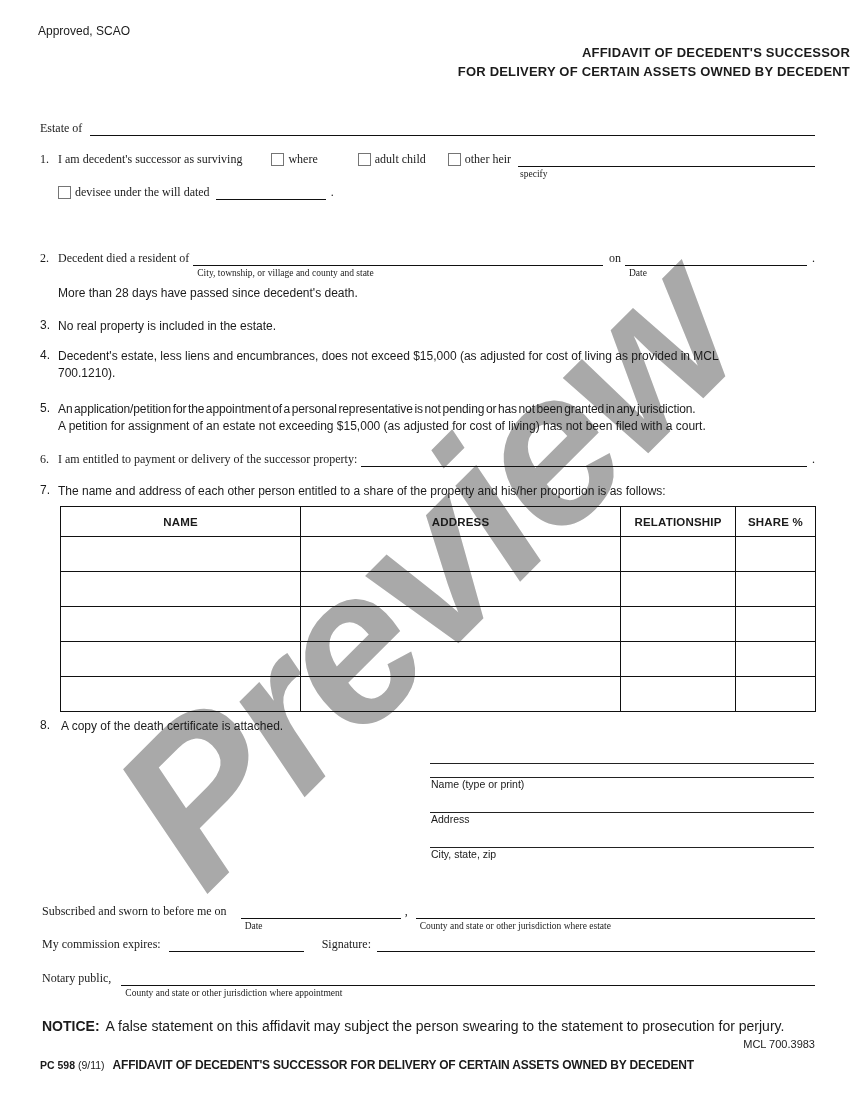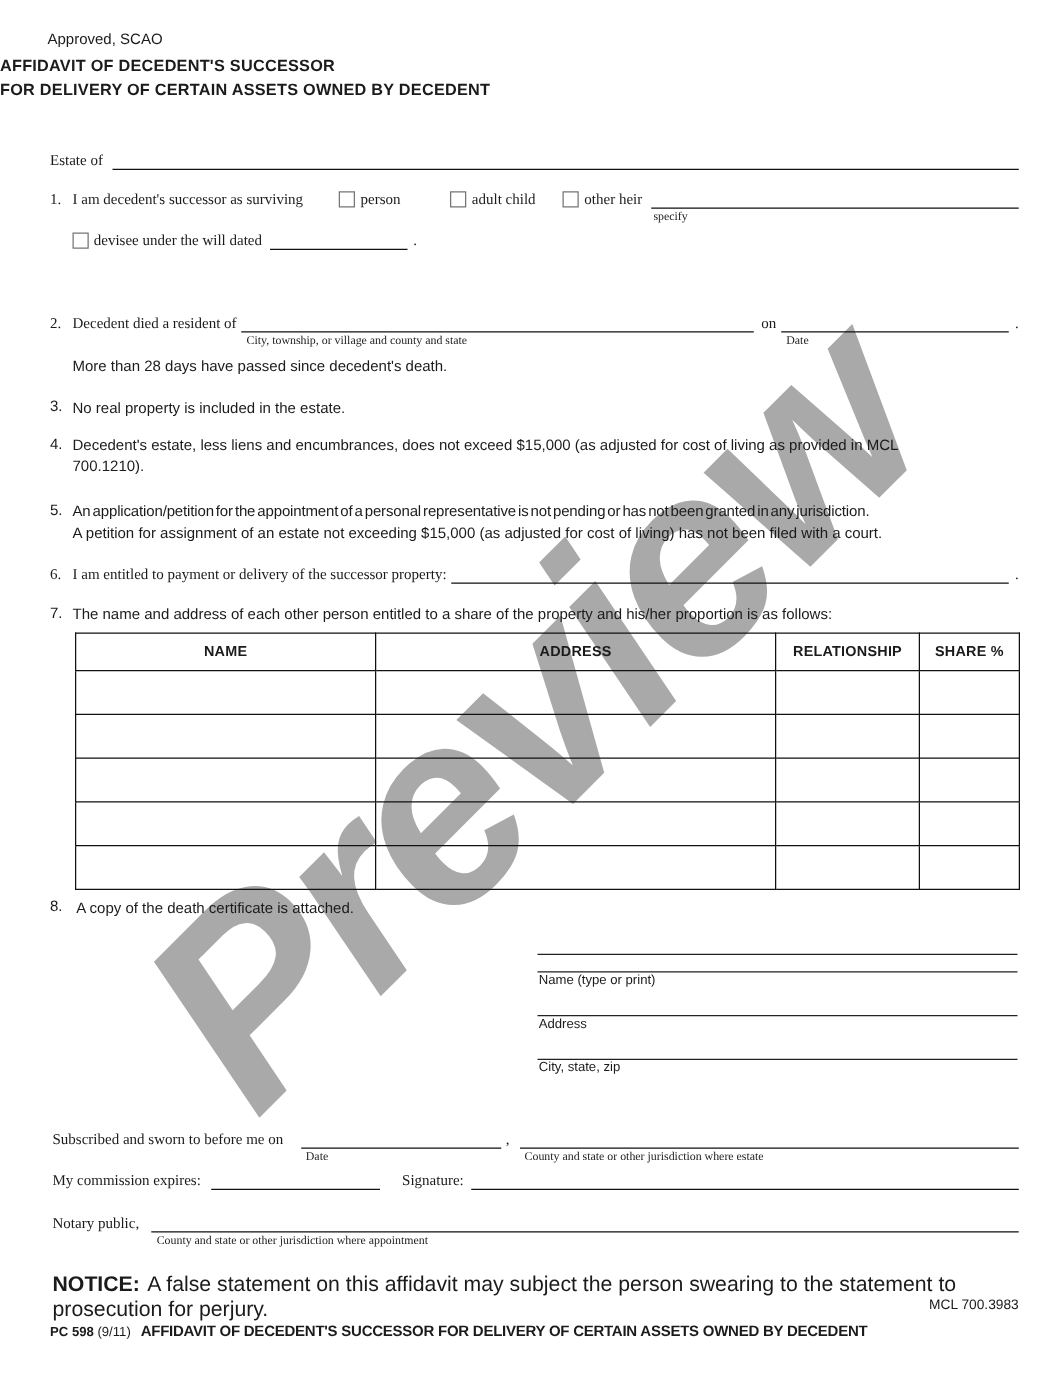--- a/index.html
+++ b/index.html
@@ -32,21 +32,21 @@
   .sub{
     position:absolute;left:4px;top:100%;margin-top:1px;
     font-size:9.5px;line-height:11px;color:#222;white-space:nowrap;
   }
   .chk{
     flex:none;width:11px;height:11px;
     border:1px solid #757575;background:transparent;
     margin:0 4px 1px 0;display:inline-block;
   }
   .grp{display:flex;align-items:flex-end;}
-  .title{width:100%;text-align:left;font-weight:bold;font-size:13px;line-height:19px;letter-spacing:.2px;}
+  .title{width:100%;text-align:right;font-weight:bold;font-size:13px;line-height:19px;letter-spacing:.2px;}
   .item{display:flex;}
   .item .body{flex:1;line-height:17px;}
   .tight{word-spacing:-1.6px;letter-spacing:-0.12px;}
   table.prop{
     border-collapse:collapse;width:755px;table-layout:fixed;
     background:transparent;
   }
   table.prop th,table.prop td{border:1px solid #111;}
   table.prop{border:1.6px solid #111;}
   table.prop th{
@@ -78,21 +78,21 @@
     <span>Estate of</span>
     <span style="width:8px;"></span>
     <span class="fill grow"></span>
   </div>
 
   <div class="layer row" style="left:40px;top:151px;width:775px;">
     <span class="num">1.</span>
     <span>I am decedent's successor as surviving</span>
     <span class="grp" style="margin-left:29px;">
       <span class="chk"></span>
-      <span>person</span>
+      <span>where</span>
     </span>
     <span class="grp" style="margin-left:40px;">
       <span class="chk"></span>
       <span>adult child</span>
     </span>
     <span class="grp" style="margin-left:22px;text-align:center;">
       <span class="chk"></span>
       <span>other heir</span>
     </span>
     <span style="width:7px;"></span>
@@ -263,21 +263,21 @@
   </div>
 
   <div class="layer row" style="left:42px;top:970px;width:773px;">
     <span>Notary public,</span>
     <span style="width:10px;"></span>
     <span class="fill grow">
       <span class="sub">County and state or other jurisdiction where appointment</span>
     </span>
   </div>
 
-  <div class="layer notice" style="left:42px;top:1018px;width:773px;font-size:17px;">
+  <div class="layer notice" style="left:42px;top:1018px;width:773px;font-size:14px;">
     <b>NOTICE:</b><span>A false statement on this affidavit may subject the person swearing to the statement to prosecution for perjury.</span>
   </div>
 
   <div class="layer mcl" style="left:40px;top:1038px;">MCL 700.3983</div>
 
   <div class="layer footer" style="left:40px;top:1058px;width:775px;">
     <b>PC 598</b>
     <span>(9/11)</span>
     <span class="ftitle" style="margin-left:5px;">AFFIDAVIT OF DECEDENT'S SUCCESSOR FOR DELIVERY OF CERTAIN ASSETS OWNED BY DECEDENT</span>
   </div>

